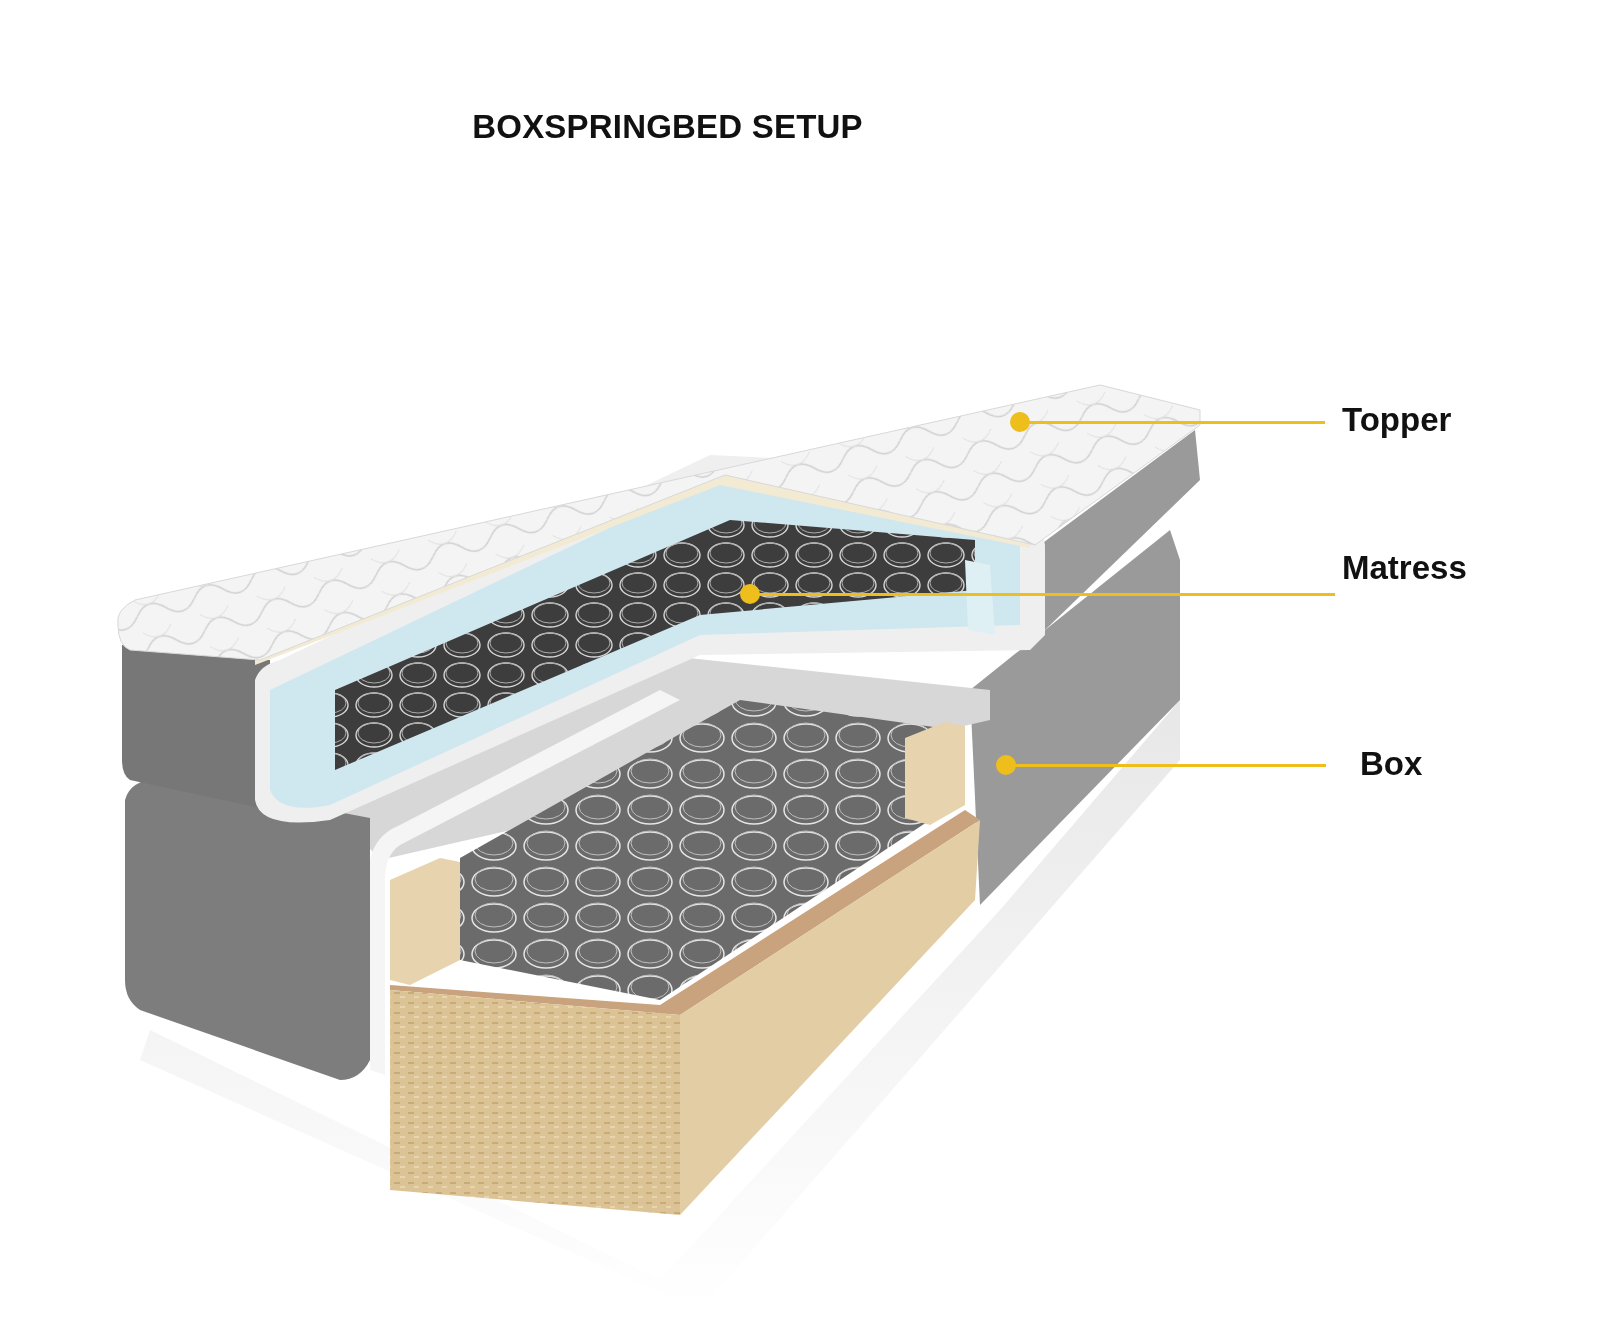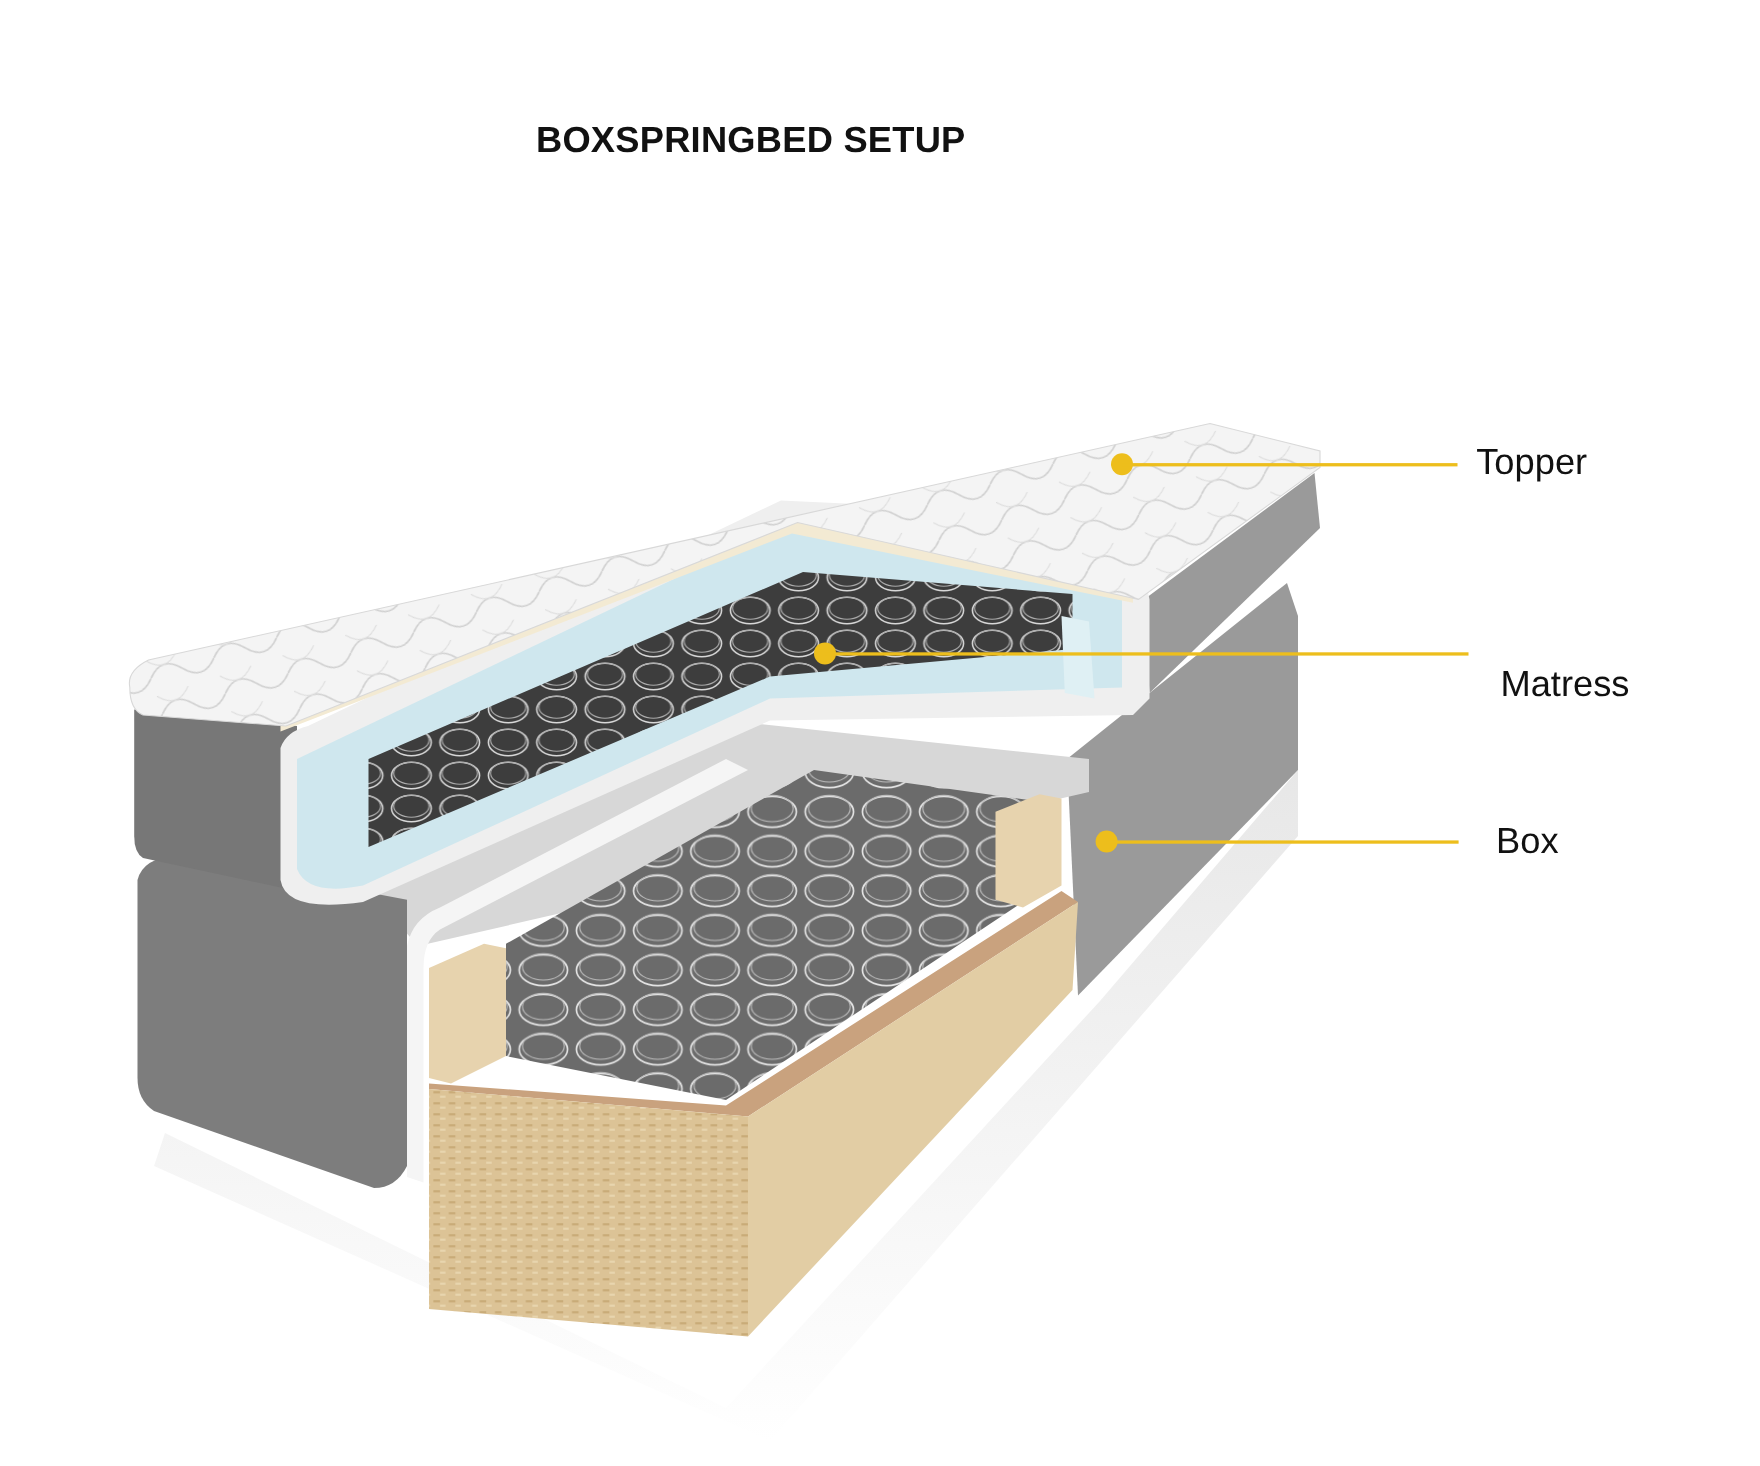--- a/index.html
+++ b/index.html
@@ -1,22 +1,22 @@
 <!DOCTYPE html>
 <html><head>
 <meta charset="utf-8">
 <style>
   html, body { margin:0; padding:0; background:#ffffff; }
   body { width:1600px; height:1333px; position:relative; overflow:hidden; font-family:"Liberation Sans", sans-serif; }
-  .title { position:absolute; left:0; width:1335px; top:108px; text-align:center; font-size:33px; font-weight:700; color:#111; letter-spacing:0.2px;margin-left:15px; }
+  .title { position:absolute; left:0; width:1335px; top:108px; text-align:center; font-size:33px; font-weight:700; color:#111; letter-spacing:0.2px; }
   .art { position:absolute; left:0; top:0; width:1600px; height:1333px; }
   .callout { position:absolute; height:20px; }
   .callout .dot { position:absolute; left:0; top:0; width:20px; height:20px; border-radius:50%; }
   .callout .line { position:absolute; left:10px; top:9px; height:3px; }
-  .label { position:absolute; font-size:33px; font-weight:400; color:#111; line-height:36px; }
+  .label { position:absolute; font-size:33px; font-weight:700; color:#111; line-height:36px; }
 </style>
 </head>
 <body>
 
 <div class="title">BOXSPRINGBED SETUP</div>
 
 <svg class="art" viewBox="0 0 1600 1333" xmlns="http://www.w3.org/2000/svg">
   <defs>
     <pattern id="coils" width="44" height="30" patternUnits="userSpaceOnUse">
       <rect width="44" height="30" fill="#3d3d3d"></rect>
@@ -83,19 +83,19 @@
 <div class="callout" style="left:1010px; top:412px;">
   <div class="dot" style="background:#EDBE1C;"></div>
   <div class="line" style="width:305px; background:#EDBE1C;"></div>
 </div>
 <div class="label" style="left:1342px; top:402px;">Topper</div>
 
 <div class="callout" style="left:740px; top:584px;">
   <div class="dot" style="background:#EDBE1C;"></div>
   <div class="line" style="width:585px; background:#EDBE1C;"></div>
 </div>
-<div class="label" style="left:1342px; top:604px;margin-left:22px;">Matress</div>
+<div class="label" style="left:1342px; top:550px;">Matress</div>
 
 <div class="callout" style="left:996px; top:755px;">
   <div class="dot" style="background:#EDBE1C;"></div>
   <div class="line" style="width:320px; background:#EDBE1C;"></div>
 </div>
 <div class="label" style="left:1360px; top:746px;">Box</div>
 
 </body></html>

